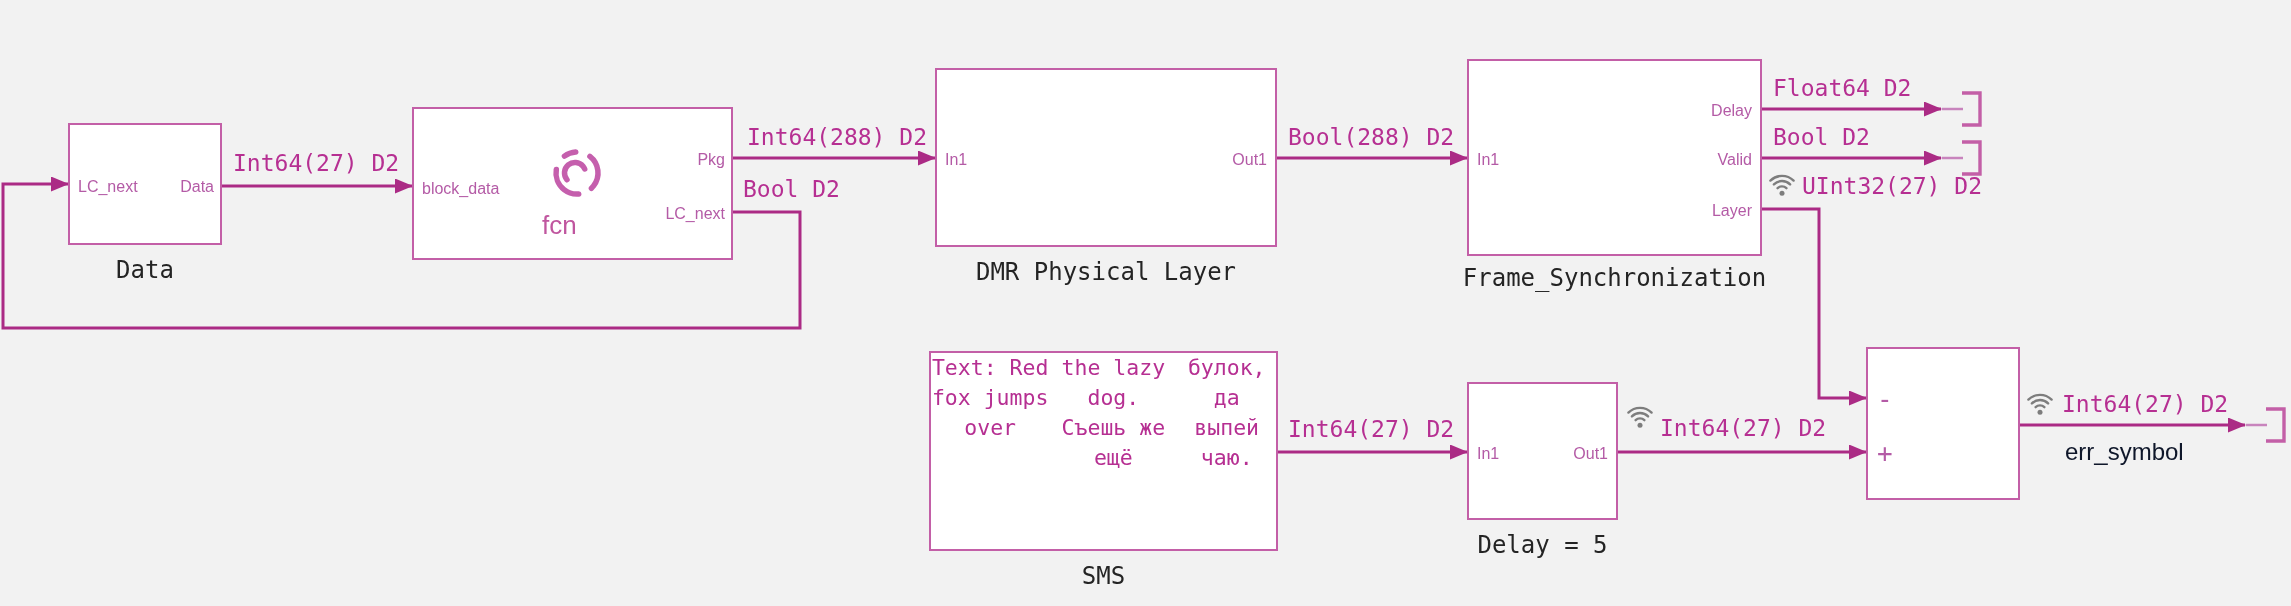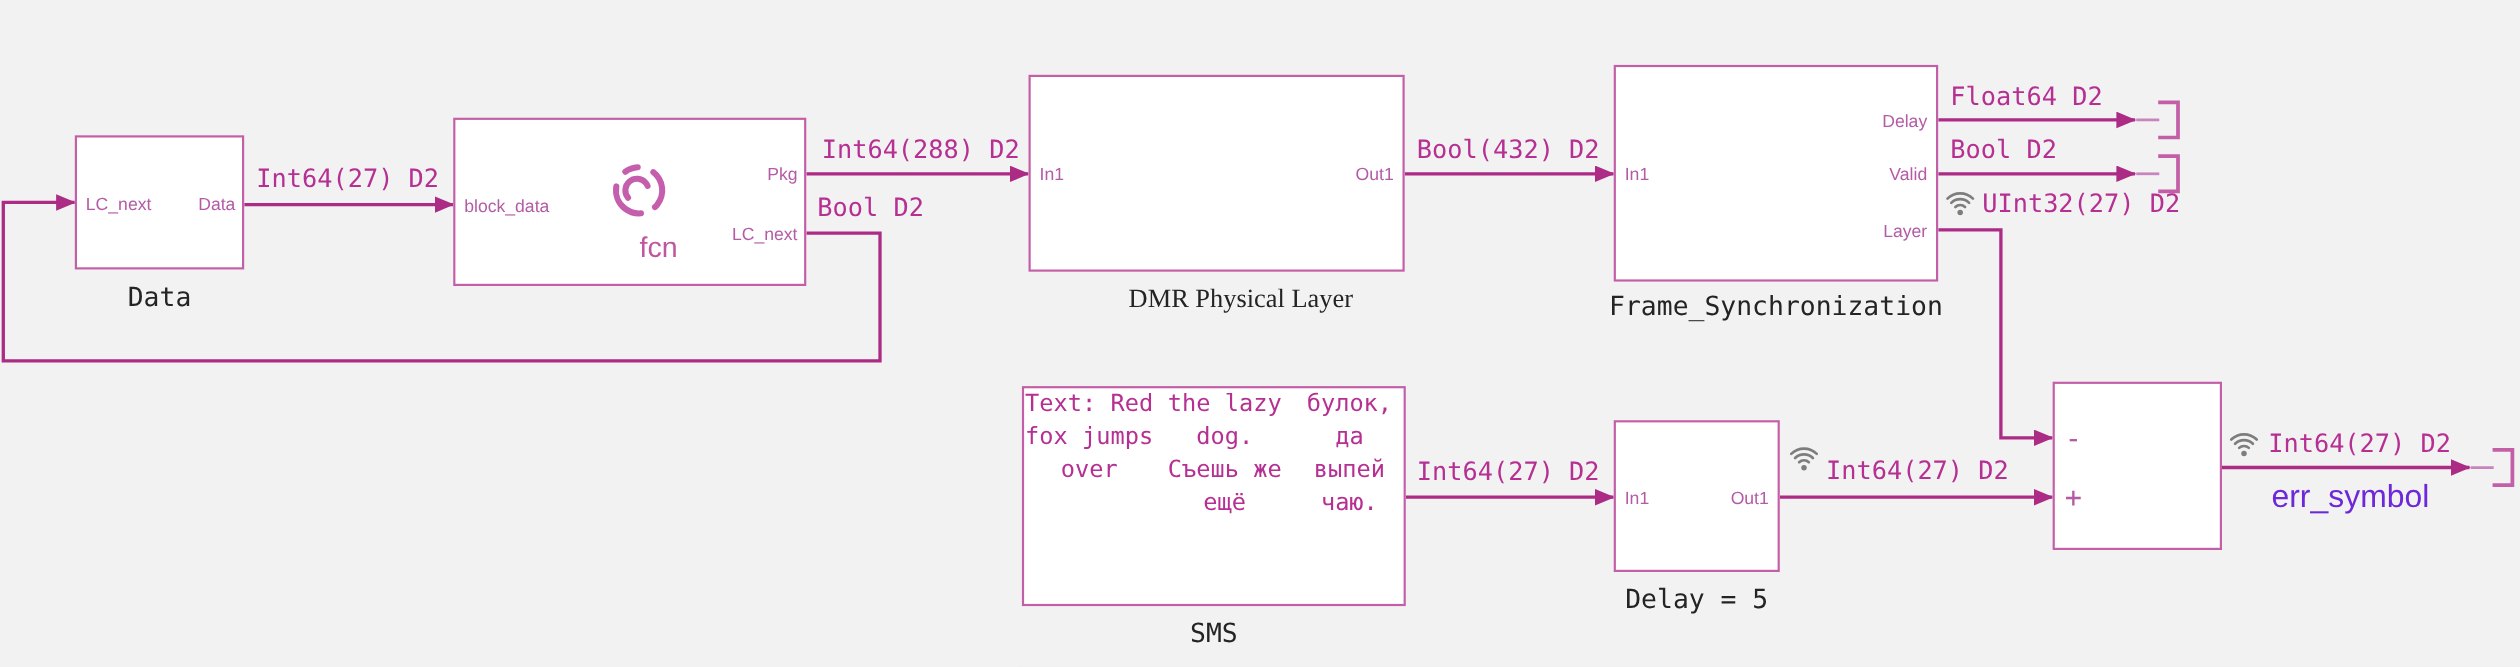--- a/index.html
+++ b/index.html
@@ -10,26 +10,26 @@
   .blk{position:absolute;background:#ffffff;border:2px solid #c35fa7;z-index:2;}
   .port{position:absolute;font-family:"Liberation Sans","DejaVu Sans",sans-serif;
         font-size:16px;line-height:24px;color:#b45ba6;white-space:nowrap;}
   .port.right{text-align:right;}
   .sumsign{position:absolute;font-size:26px;line-height:26px;color:#b45ba6;
         font-family:"DejaVu Sans Mono",monospace;}
   .bname{position:absolute;z-index:2;text-align:center;color:#242424;
         font-size:24px;line-height:28px;font-family:"DejaVu Sans Mono",monospace;white-space:nowrap;}
   .sig{position:absolute;z-index:2;color:#b62f92;font-size:23px;line-height:24px;
         font-family:"DejaVu Sans Mono",monospace;white-space:nowrap;display:flex;align-items:center;gap:7px;}
-  .signame{position:absolute;z-index:2;color:#6d28d9;font-size:29px;line-height:28px;
+  .signame{position:absolute;z-index:2;color:#0f172a;font-size:24px;line-height:28px;
         font-family:"Liberation Sans","DejaVu Sans",sans-serif;white-space:nowrap;}
   .smstext{position:absolute;inset:0;display:flex;flex-direction:row;justify-content:center;
         align-items:flex-start;color:#b62f92;font-size:21.5px;line-height:30px;
         font-family:"DejaVu Sans Mono",monospace;text-align:center;}
-  .fcnwrap{position:absolute;left:128px;top:36px;width:74px;text-align:right;}
+  .fcnwrap{position:absolute;left:128px;top:36px;width:74px;text-align:left;}
   .fcncap{color:#c0569f;font-size:26px;line-height:28px;
         font-family:"Liberation Sans","DejaVu Sans",sans-serif;}
   .wifi{stroke:#7d7d7d;fill:none;stroke-width:2.4;stroke-linecap:round;}
   .wifidot{fill:#7d7d7d;stroke:none;}
 </style>
 </head>
 <body>
 
 <div class="canvas">
 
@@ -105,21 +105,21 @@
         </g>
       </svg>
       <div class="fcncap">fcn</div>
     </div>
   </div>
 
   <div class="blk" style="left:935px;top:68px;width:342px;height:179px;">
     <span class="port" style="left:8px;top:78px;">In1</span>
     <span class="port right" style="right:8px;top:78px;">Out1</span>
   </div>
-  <div class="bname" style="left:917px;top:258px;width:422px;font-family:Liberation Serif, serif;">DMR Physical Layer</div>
+  <div class="bname" style="left:895px;top:258px;width:422px;">DMR Physical Layer</div>
 
   <div class="blk" style="left:1467px;top:59px;width:295px;height:197px;">
     <span class="port" style="left:8px;top:87px;">In1</span>
     <span class="port right" style="right:8px;top:38px;">Delay</span>
     <span class="port right" style="right:8px;top:87px;margin-left:38px;">Valid</span>
     <span class="port right" style="right:8px;top:138px;">Layer</span>
   </div>
   <div class="bname" style="left:1427px;top:264px;width:375px;">Frame_Synchronization</div>
 
   <div class="blk" style="left:929px;top:351px;width:349px;height:200px;">
@@ -145,21 +145,21 @@
   <div class="sig" style="left:233px;top:151px;">
     <span>Int64(27) D2</span>
   </div>
   <div class="sig" style="left:747px;top:125px;">
     <span>Int64(288) D2</span>
   </div>
   <div class="sig" style="left:743px;top:177px;">
     <span>Bool D2</span>
   </div>
   <div class="sig" style="left:1288px;top:125px;">
-    <span>Bool(432) D2</span>
+    <span>Bool(288) D2</span>
   </div>
   <div class="sig" style="left:1773px;top:76px;">
     <span>Float64 D2</span>
   </div>
   <div class="sig" style="left:1773px;top:125px;">
     <span>Bool D2</span>
   </div>
   <div class="sig" style="left:1802px;top:174px;">
     <span>UInt32(27) D2</span>
   </div>

